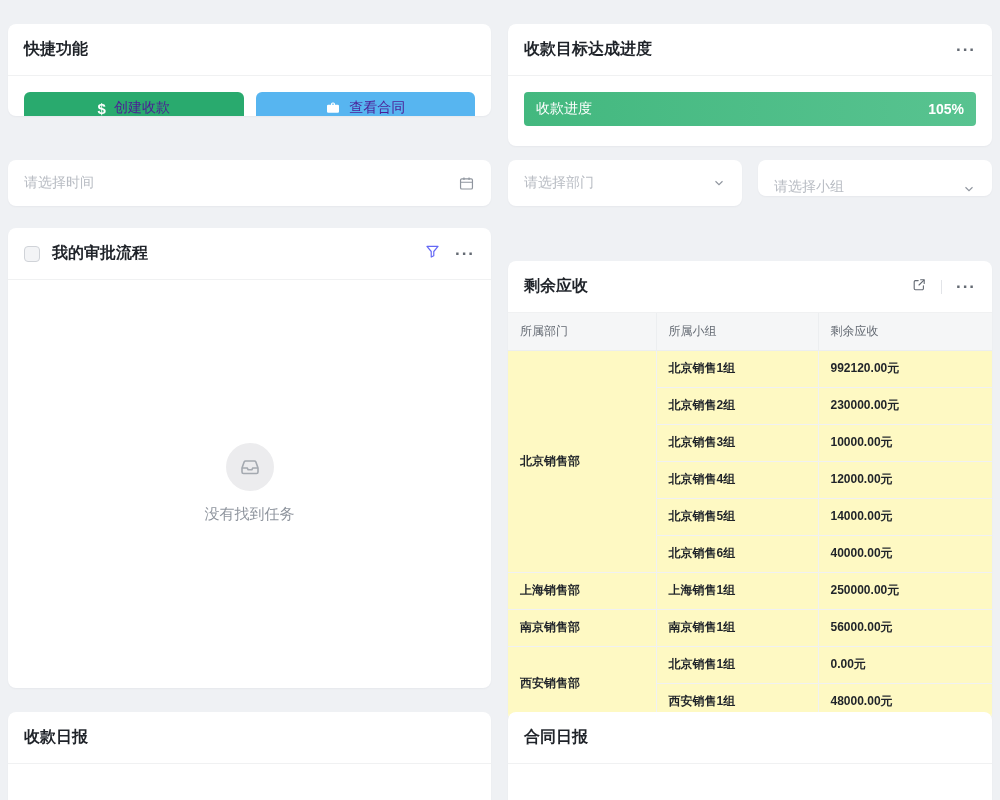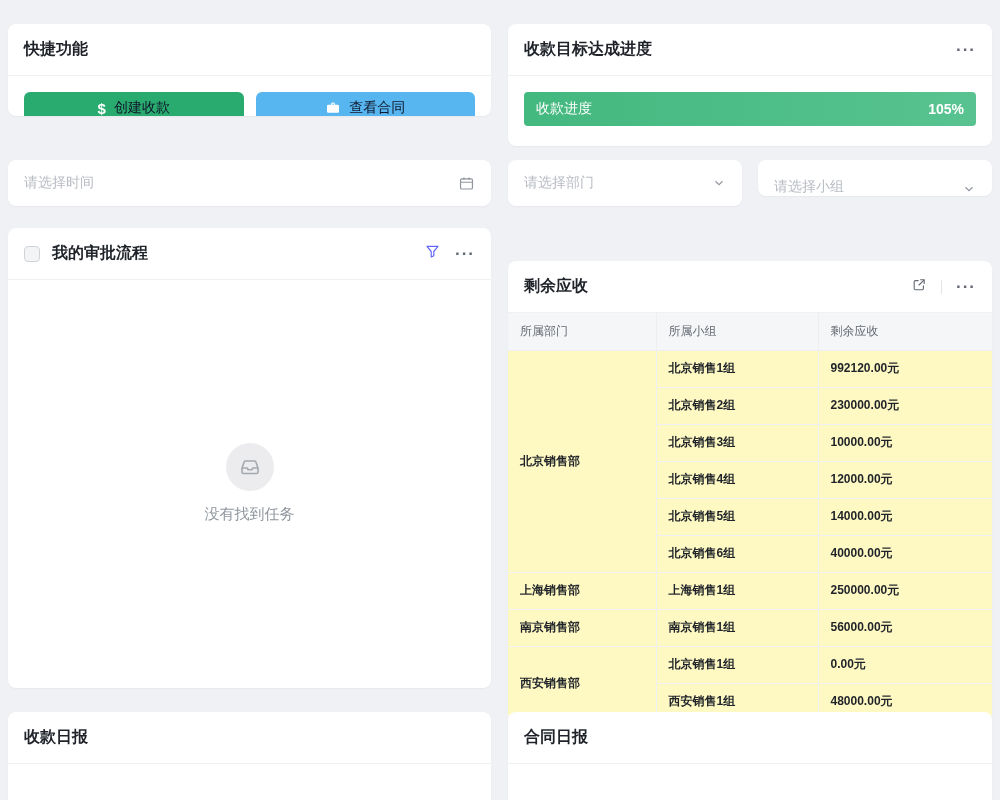--- a/index.html
+++ b/index.html
@@ -32,21 +32,21 @@
   #approval-card   { left:8px;   top:228px; width:483px; height:460px; }
   #receivable-card { left:508px; top:228px; width:484px; height:460px;margin-top:33px; }
   #payment-report-card  { left:8px;   top:712px; width:483px; height:150px; }
   #contract-report-card { left:508px; top:712px; width:484px; height:150px; }
 
   
   .btn-row { display:flex; gap:12px; padding:16px; }
   .btn {
     flex:1; height:32px; border:none; border-radius:6px; cursor:pointer;
     display:flex; align-items:center; justify-content:center; gap:8px;
-    color:#0f172a; font-size:14px; font-family:inherit;
+    color:#4c1d95; font-size:14px; font-family:inherit;
   }
   .btn-green { background:#29aa6e; }
   .btn-blue  { background:#57b5f0; }
   .dollar-glyph::before { content:"$"; font-size:15px; font-weight:700; color:#fff; }
   .btn svg { display:block; }
 
   
   .progress-body { padding:16px; }
   .progress-bar {
     height:32px; border-radius:4px; padding:17px 12px;

